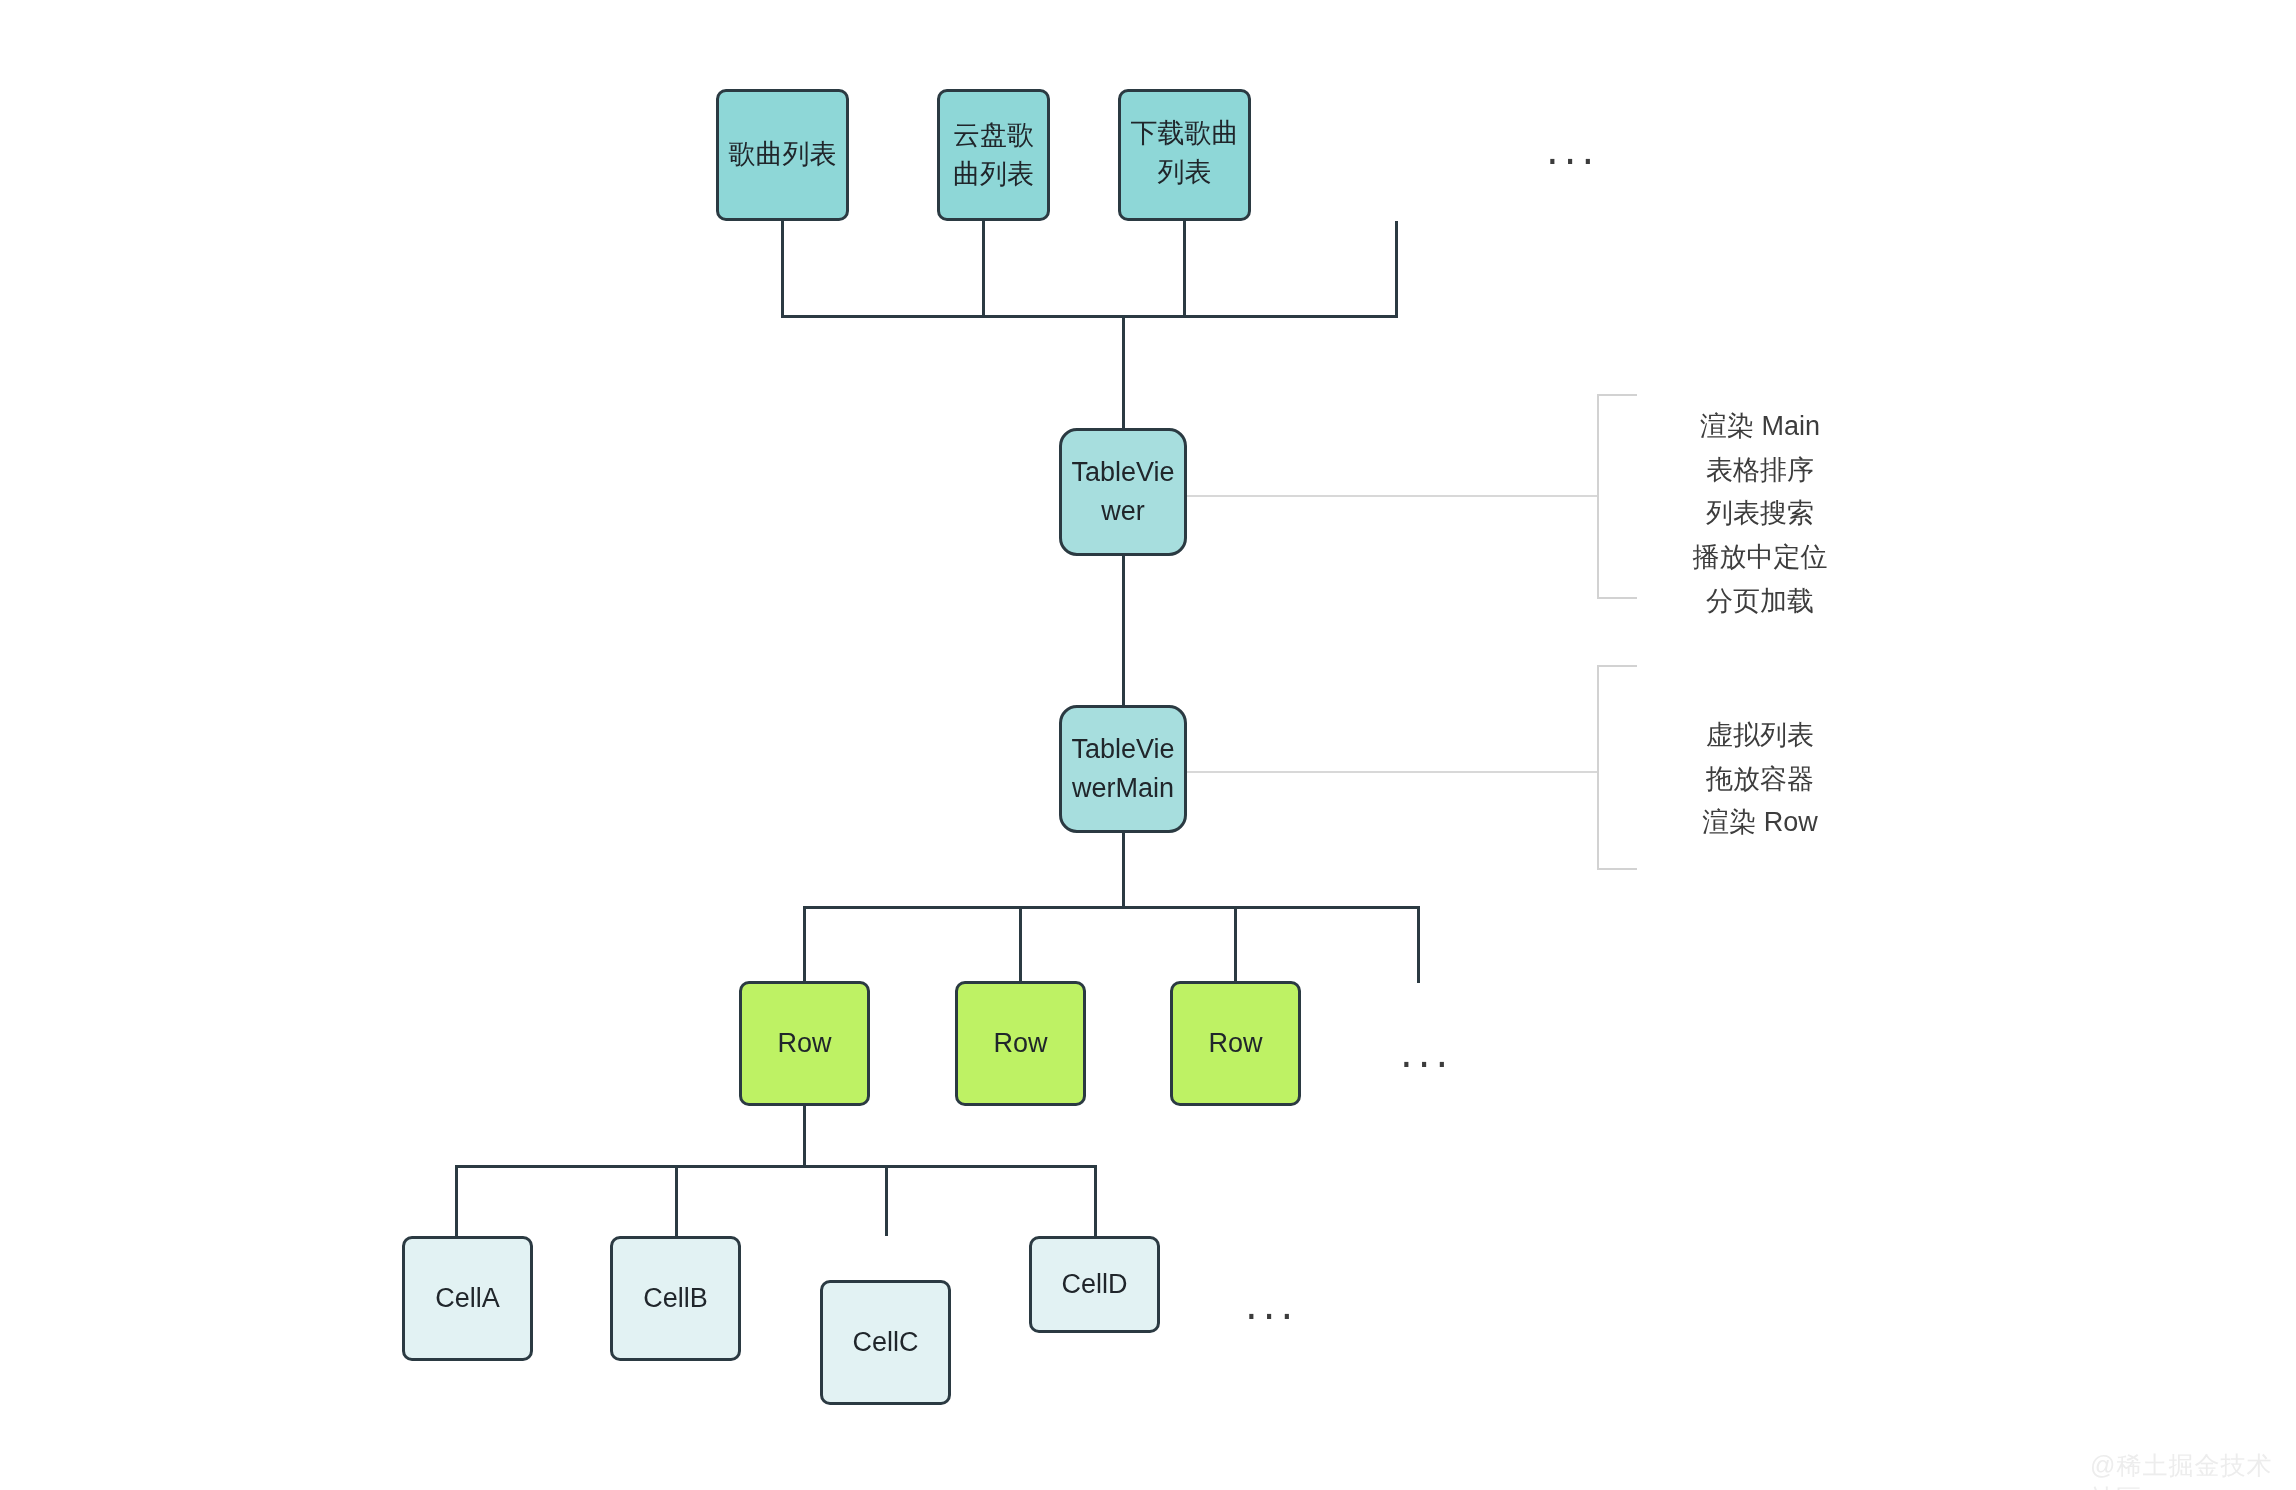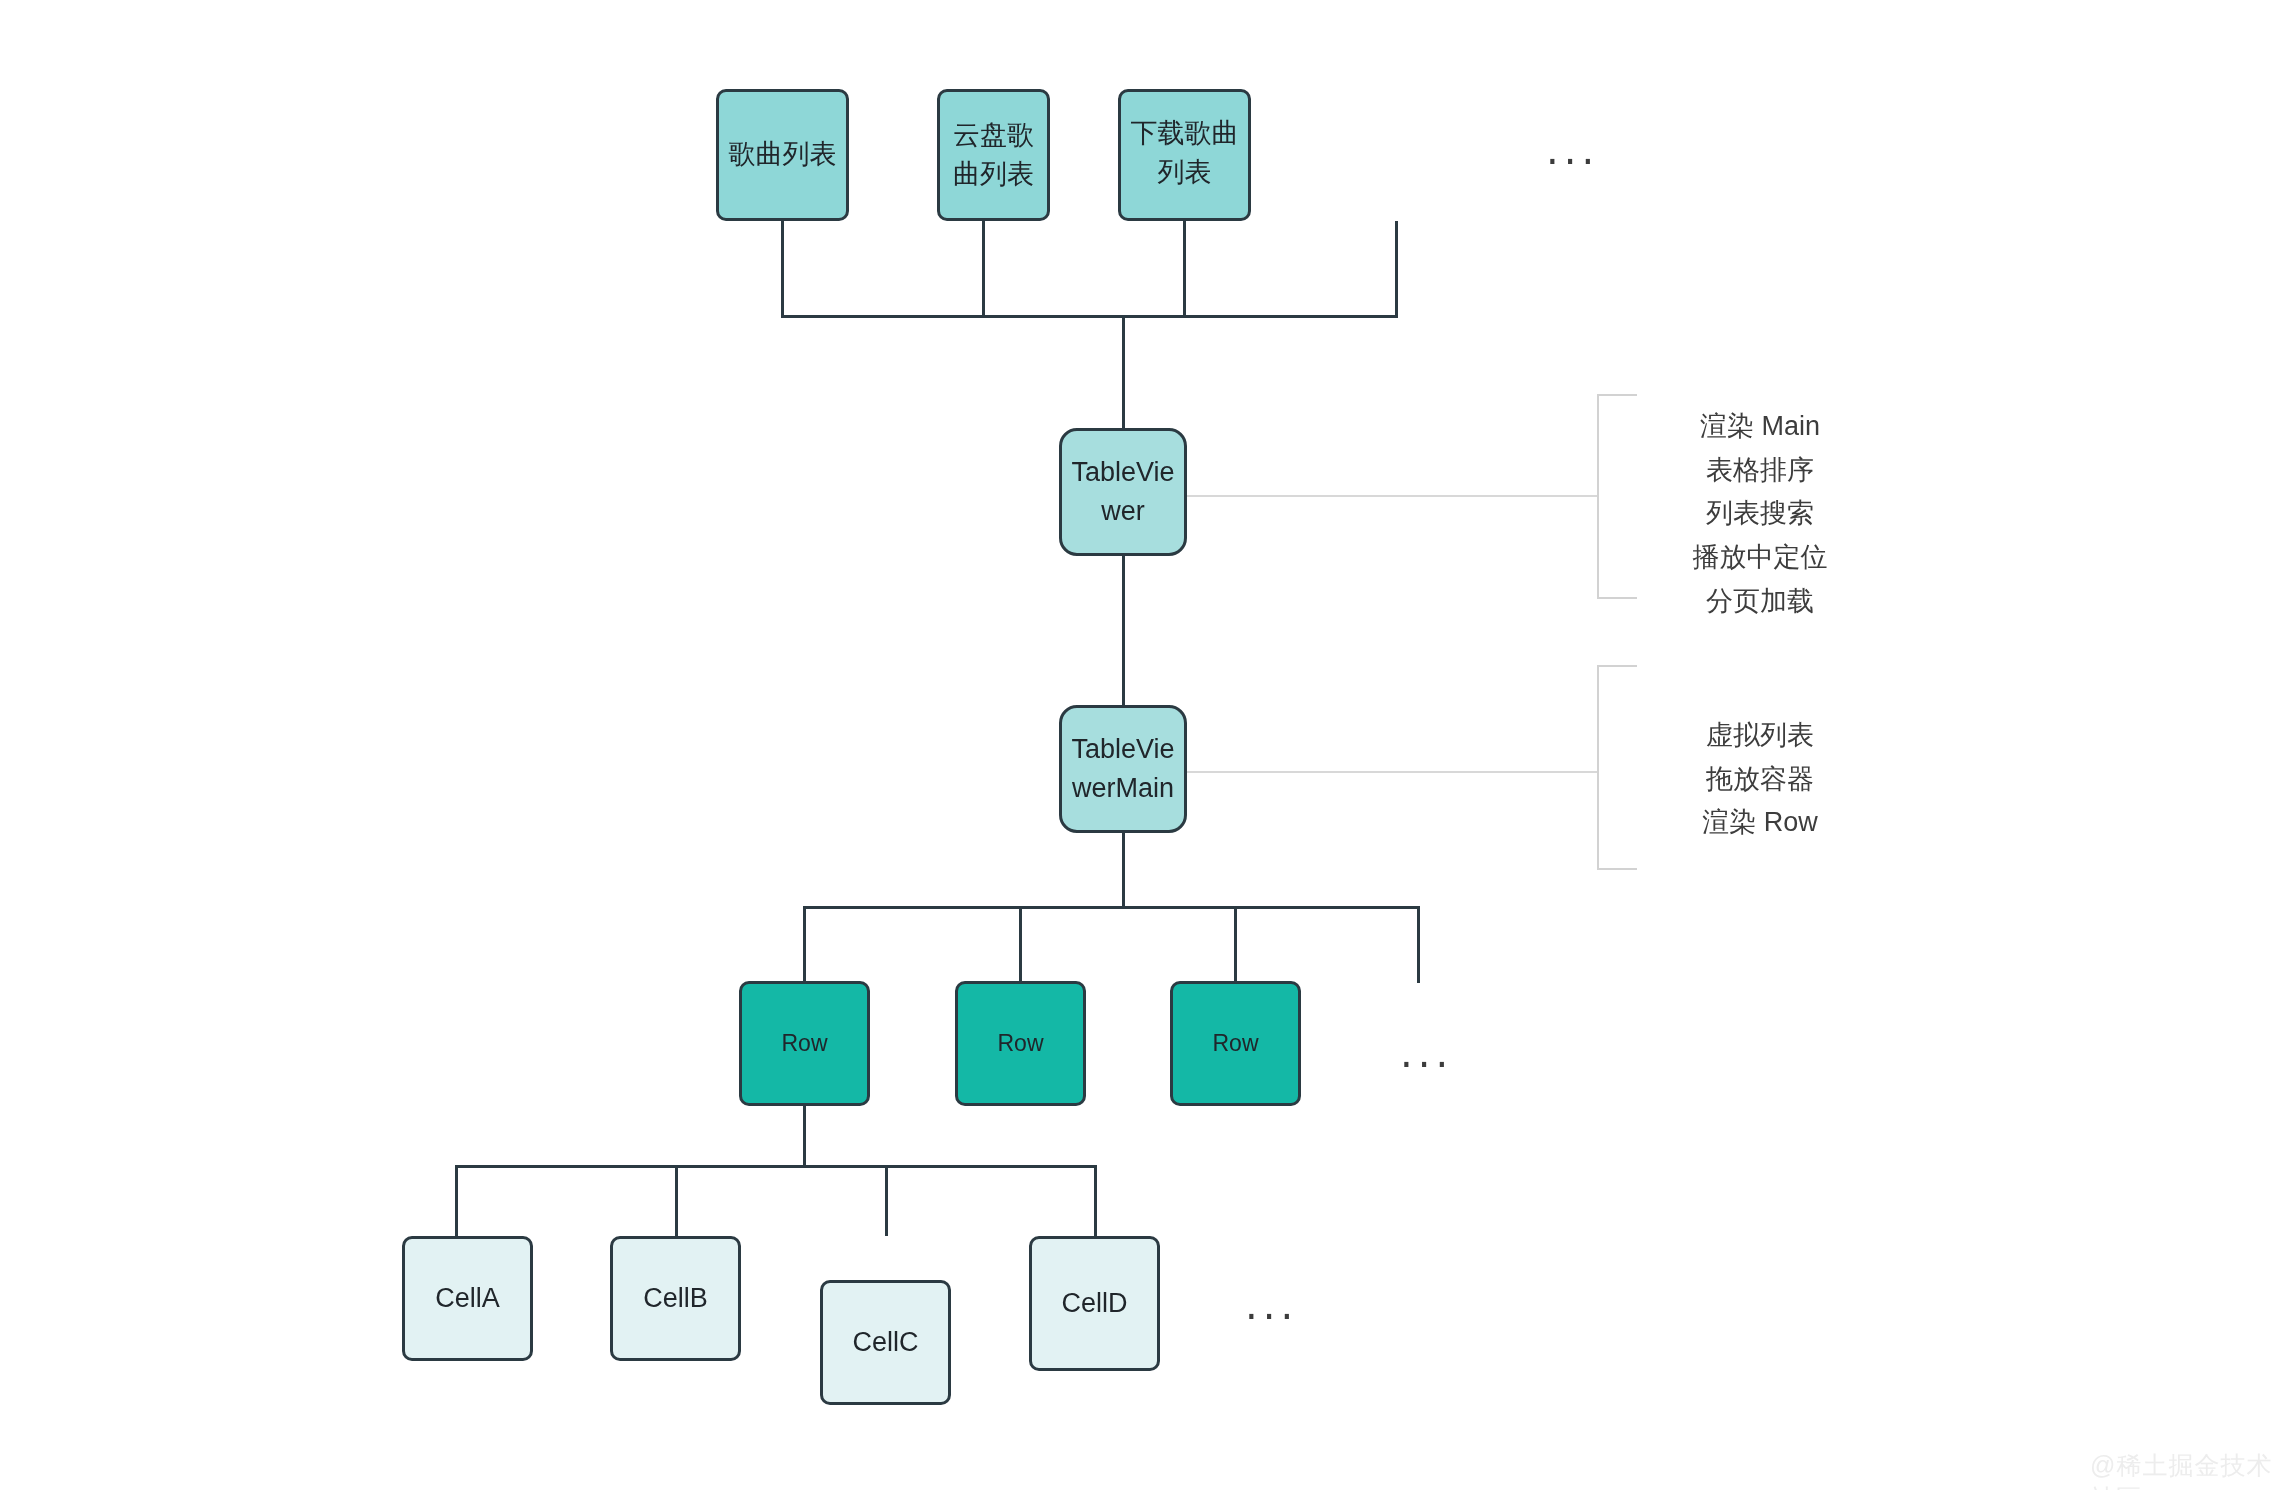--- a/index.html
+++ b/index.html
@@ -46,22 +46,22 @@
   .tier-source {
     background: #8ed7d7;
     font-size: 27px;
   }
   .tier-mid {
     background: #a7dede;
     font-size: 27px;
     border-radius: 18px;
   }
   .tier-row {
-    background: #14b8a6;
-    font-size: 23px;
+    background: #bef264;
+    font-size: 27px;
   }
   .tier-cell {
     background: #e2f2f3;
     font-size: 27px;
   }
 
   
   .line {
     position: absolute;
     background: #2b3a42;
@@ -176,21 +176,21 @@
 
   <div class="node tier-cell" style="left:390px; top:1236px; width:131px; height:125px;margin-left:12px;">
     <span class="label">CellA</span>
   </div>
   <div class="node tier-cell" style="left:610px; top:1236px; width:131px; height:125px;">
     <span class="label">CellB</span>
   </div>
   <div class="node tier-cell" style="left:820px; top:1236px; width:131px; height:125px;margin-top:44px;">
     <span class="label">CellC</span>
   </div>
-  <div class="node tier-cell" style="left:1029px; top:1236px; width:131px; height:135px;">
+  <div class="node tier-cell" style="left:1029px; top:1236px; width:131px; height:97px;">
     <span class="label">CellD</span>
   </div>
   <div class="ellipsis" style="left:1245px; top:1285px;">...</div>
 
   <div class="annot-leader" style="left:1187px; top:495px; width:412px;"></div>
   <div class="annot-bracket" style="left:1597px; top:394px; width:40px; height:205px;"></div>
   <div class="annot-text" style="left:1630px; top:405px; width:260px;">渲染 Main
 表格排序
 列表搜索
 播放中定位

